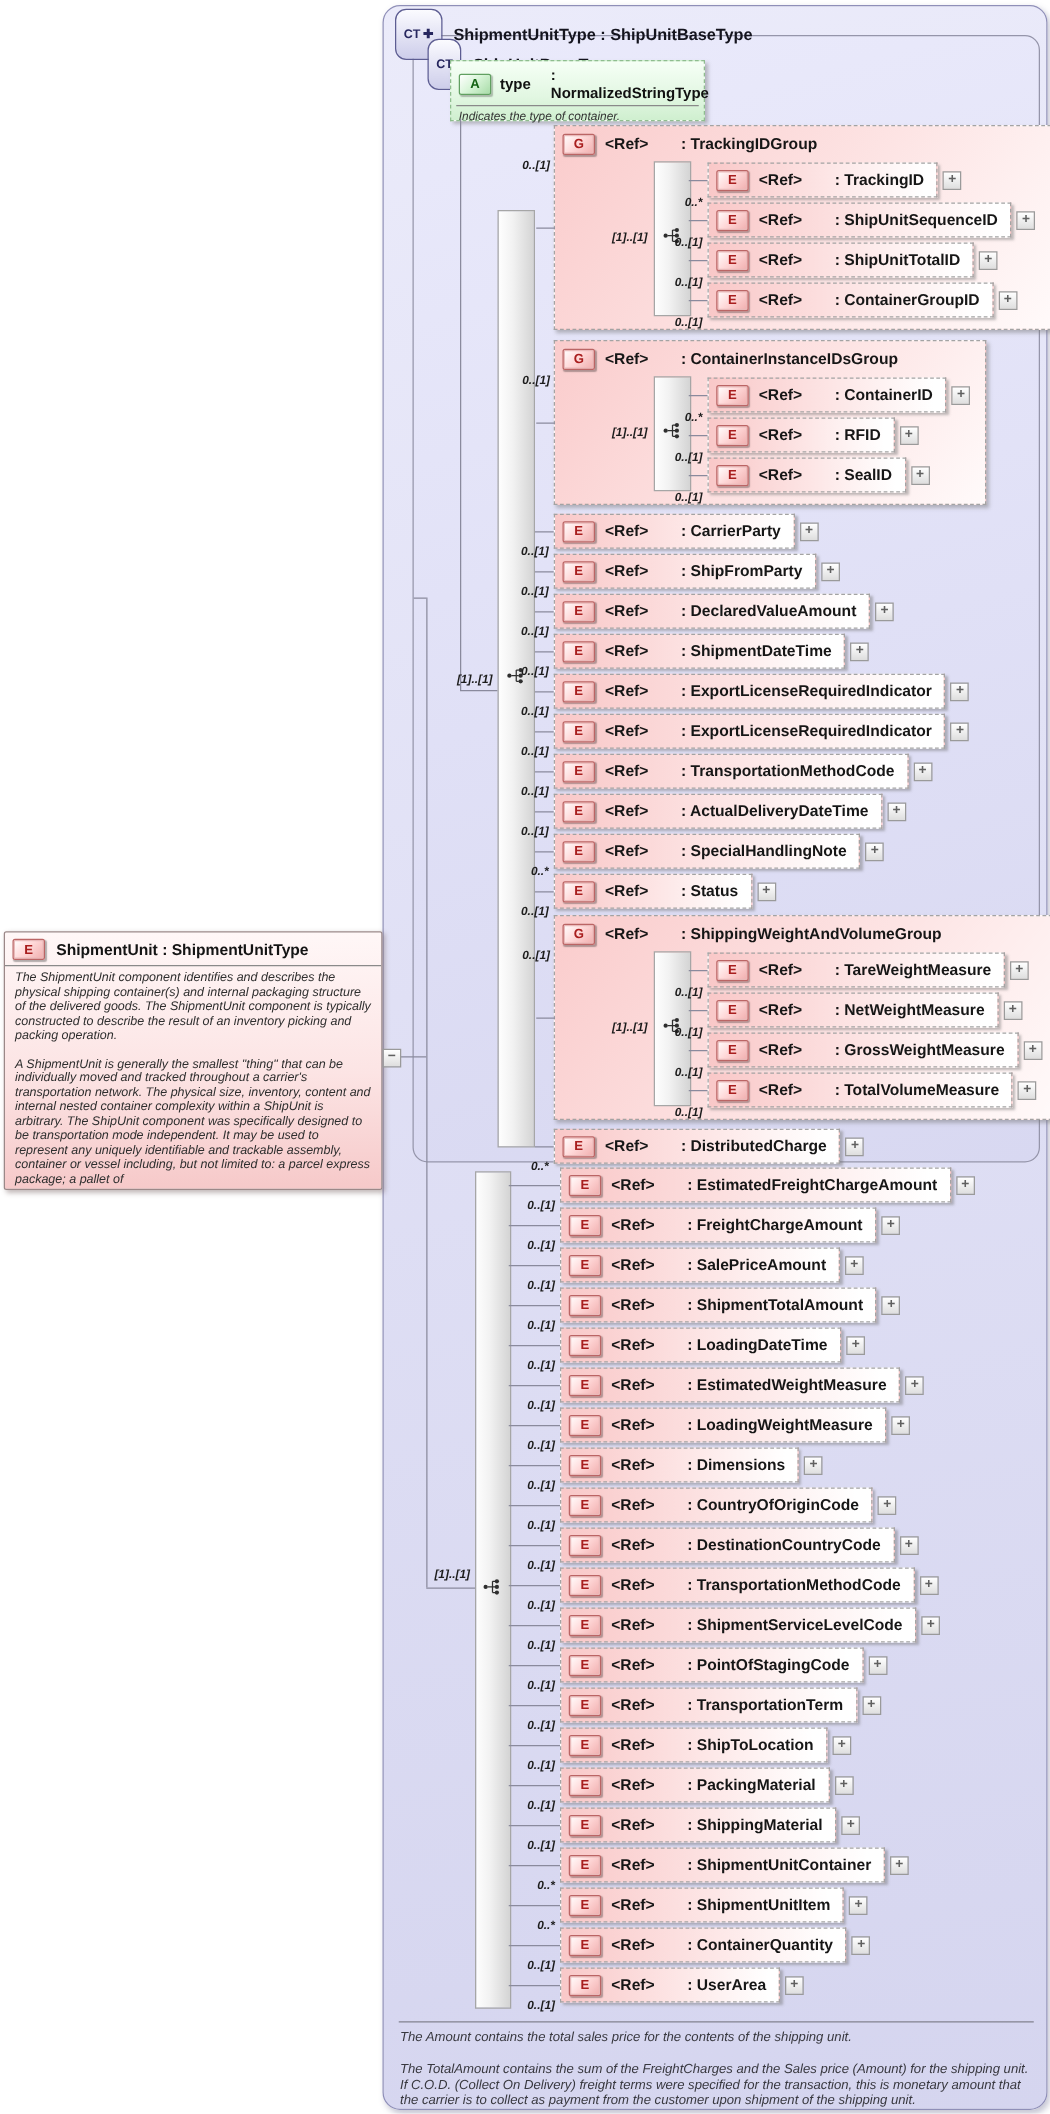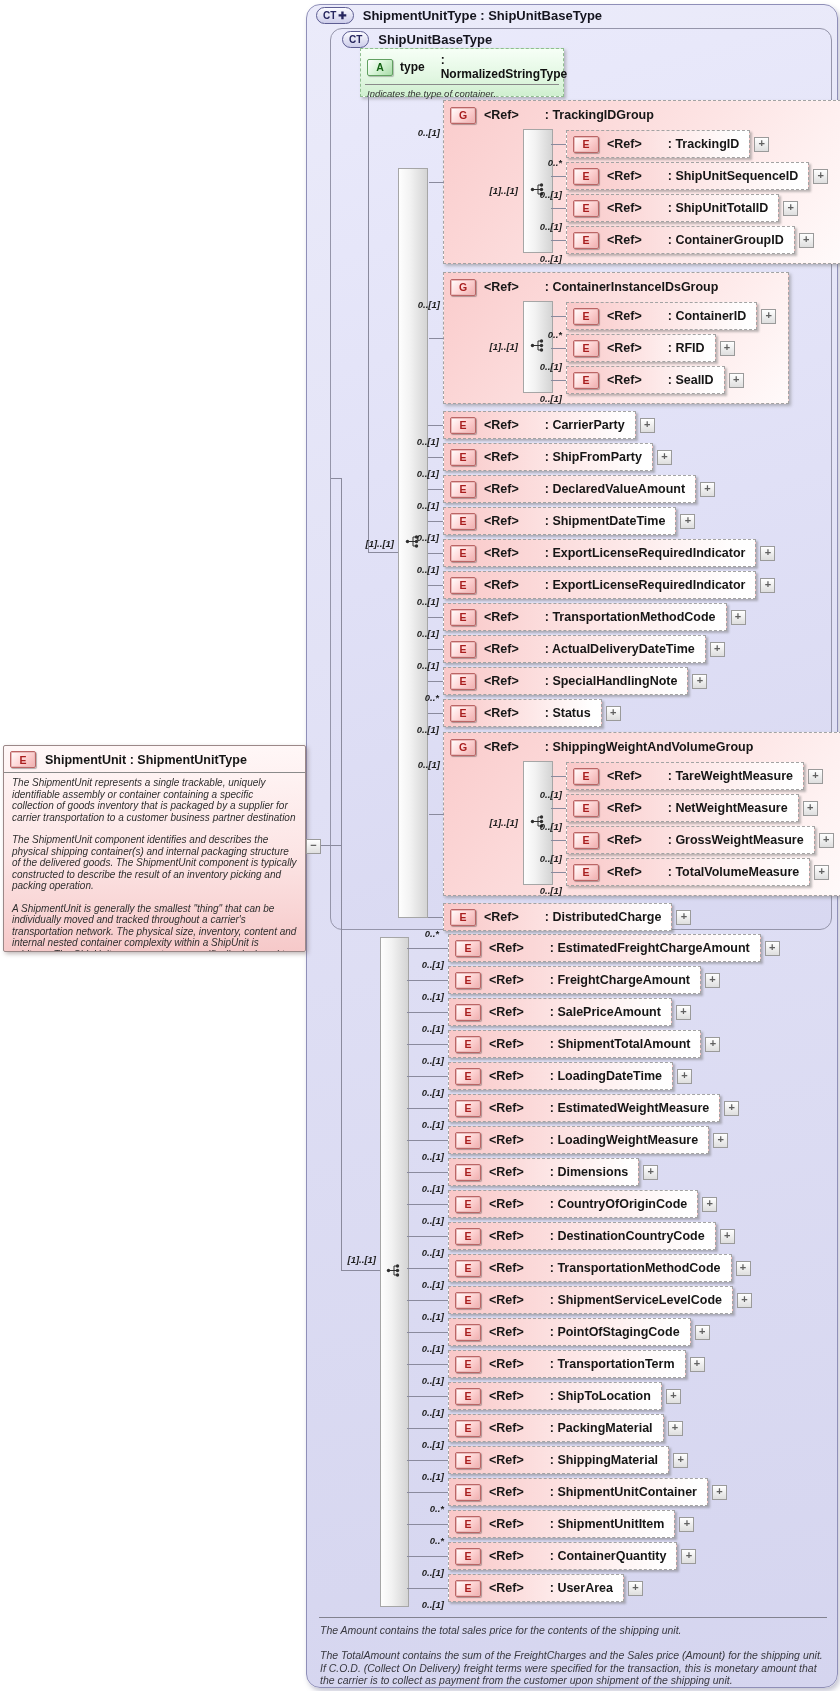--- a/index.html
+++ b/index.html
@@ -10,21 +10,21 @@
   #outer-box{left:306px;top:4px;width:530px;height:1682px;border:1.5px solid #8f8fb8;border-radius:14px;
     background:linear-gradient(170deg,#ebebfa 0%,#e0e0f5 45%,#d5d5ef 100%);box-shadow:2px 3px 5px rgba(90,90,130,.35);}
   #inner-box{left:330px;top:28px;width:500px;height:900px;border:1px solid #9595aa;border-radius:12px;
     background:linear-gradient(165deg,#eaeafb 0%,#e0e0f6 55%,#d8d8f1 100%);}
 
   .hdr{display:flex;align-items:center;gap:9px;}
   .hdr-title{font-weight:bold;font-size:13px;color:#14141e;white-space:nowrap;}
 
   
   .badge{display:inline-flex;align-items:center;justify-content:center;font-weight:bold;flex:none;}
-  .badge-ct{height:15px;padding:0 6px;border:1.5px solid #5d5d92;border-radius:9px;font-size:10px;color:#26265e;
+  .badge-ct{height:15px;padding:12px 6px;border:1.5px solid #5d5d92;border-radius:9px;font-size:10px;color:#26265e;
     background:linear-gradient(#fbfbff 0%,#cdcdea 100%);}
   .ct-plus{font-size:10px;color:#26265e;margin-left:2px;line-height:10px;}
   .badge-e,.badge-g{width:24px;height:15px;border:1px solid #bb6565;border-radius:2px;font-size:10.5px;color:#a81e1e;
     background:linear-gradient(135deg,#ffffff 0%,#ffd9d9 45%,#f0adad 100%);box-shadow:1px 1px 1px rgba(0,0,0,.3), inset 0 0 0 1px #e9baba;}
   .badge-a{width:24px;height:15px;border:1px solid #61a061;border-radius:2px;font-size:10.5px;color:#156315;
     background:linear-gradient(135deg,#ffffff 0%,#d9f5d9 45%,#a8dca8 100%);box-shadow:1px 1px 1px rgba(0,0,0,.25);}
 
   
   #attr-box{left:360px;top:48px;width:202px;height:47px;border:1px dashed #8fbd8f;
     background:linear-gradient(#f6fff6 0%,#e2f7e2 60%,#cfefcf 100%);box-shadow:2px 2px 3px rgba(100,100,100,.4);}
@@ -589,21 +589,20 @@
       <div class="plusbox">+</div>
     </div>
   </div>
 
 <div id="doc-box" class="abs">
   <div class="doc-head">
     <span class="badge badge-e">E</span>
     <span class="doc-title">ShipmentUnit : ShipmentUnitType</span>
   </div>
   <div class="doc-body">
-    <p>The ShipmentUnit represents a single trackable, uniquely identifiable assembly or container containing a specific collection of goods inventory that is packaged by a supplier for carrier transportation to a customer business partner destination</p>
     <p>The ShipmentUnit component identifies and describes the physical shipping container(s) and internal packaging structure of the delivered goods.  The ShipmentUnit component is typically constructed to describe the result of an inventory picking and packing operation.</p>
     <p>A ShipmentUnit is generally the smallest "thing" that can be individually moved and tracked throughout a carrier's transportation network.  The physical size, inventory, content and internal nested container complexity within a ShipUnit is arbitrary.  The ShipUnit component was specifically designed to be transportation mode independent.  It may be used to represent any uniquely identifiable and trackable assembly, container or vessel including, but not limited to: a parcel express package; a pallet of</p>
   </div>
 </div>
 <div class="abs plusbox" style="left:302px;top:839px;">−</div>
 
 <div class="abs hline" style="left:319px;top:1617px;width:508px;height:1px;background:#82828f;"></div>
 <div class="abs footnote" style="left:320px;top:1624px;width:505px;">The Amount contains the total sales price for the contents of the shipping unit.</div>
 <div class="abs footnote" style="left:320px;top:1649px;width:505px;">The TotalAmount contains the sum of the FreightCharges and the Sales price (Amount) for the shipping unit.  If C.O.D. (Collect On Delivery) freight terms were specified for the transaction, this is monetary amount that the carrier is to collect as payment from the customer upon shipment of the shipping unit.</div>
 

